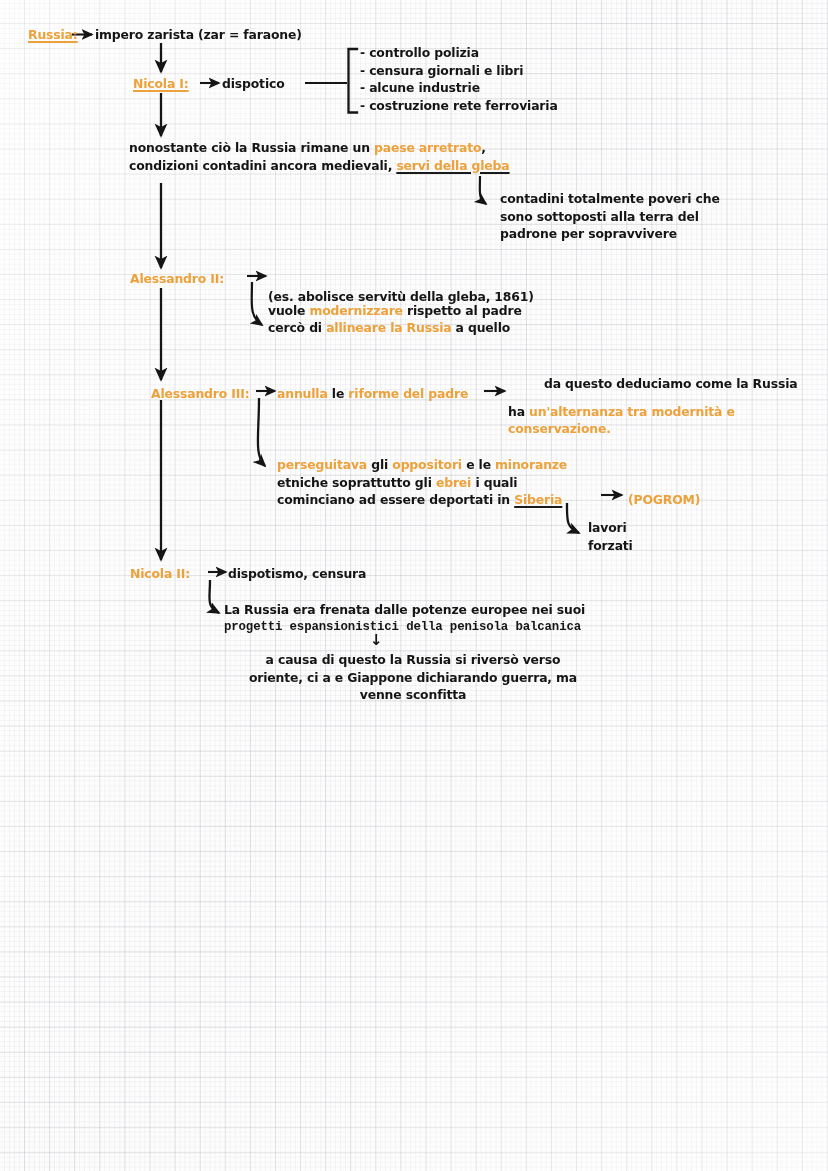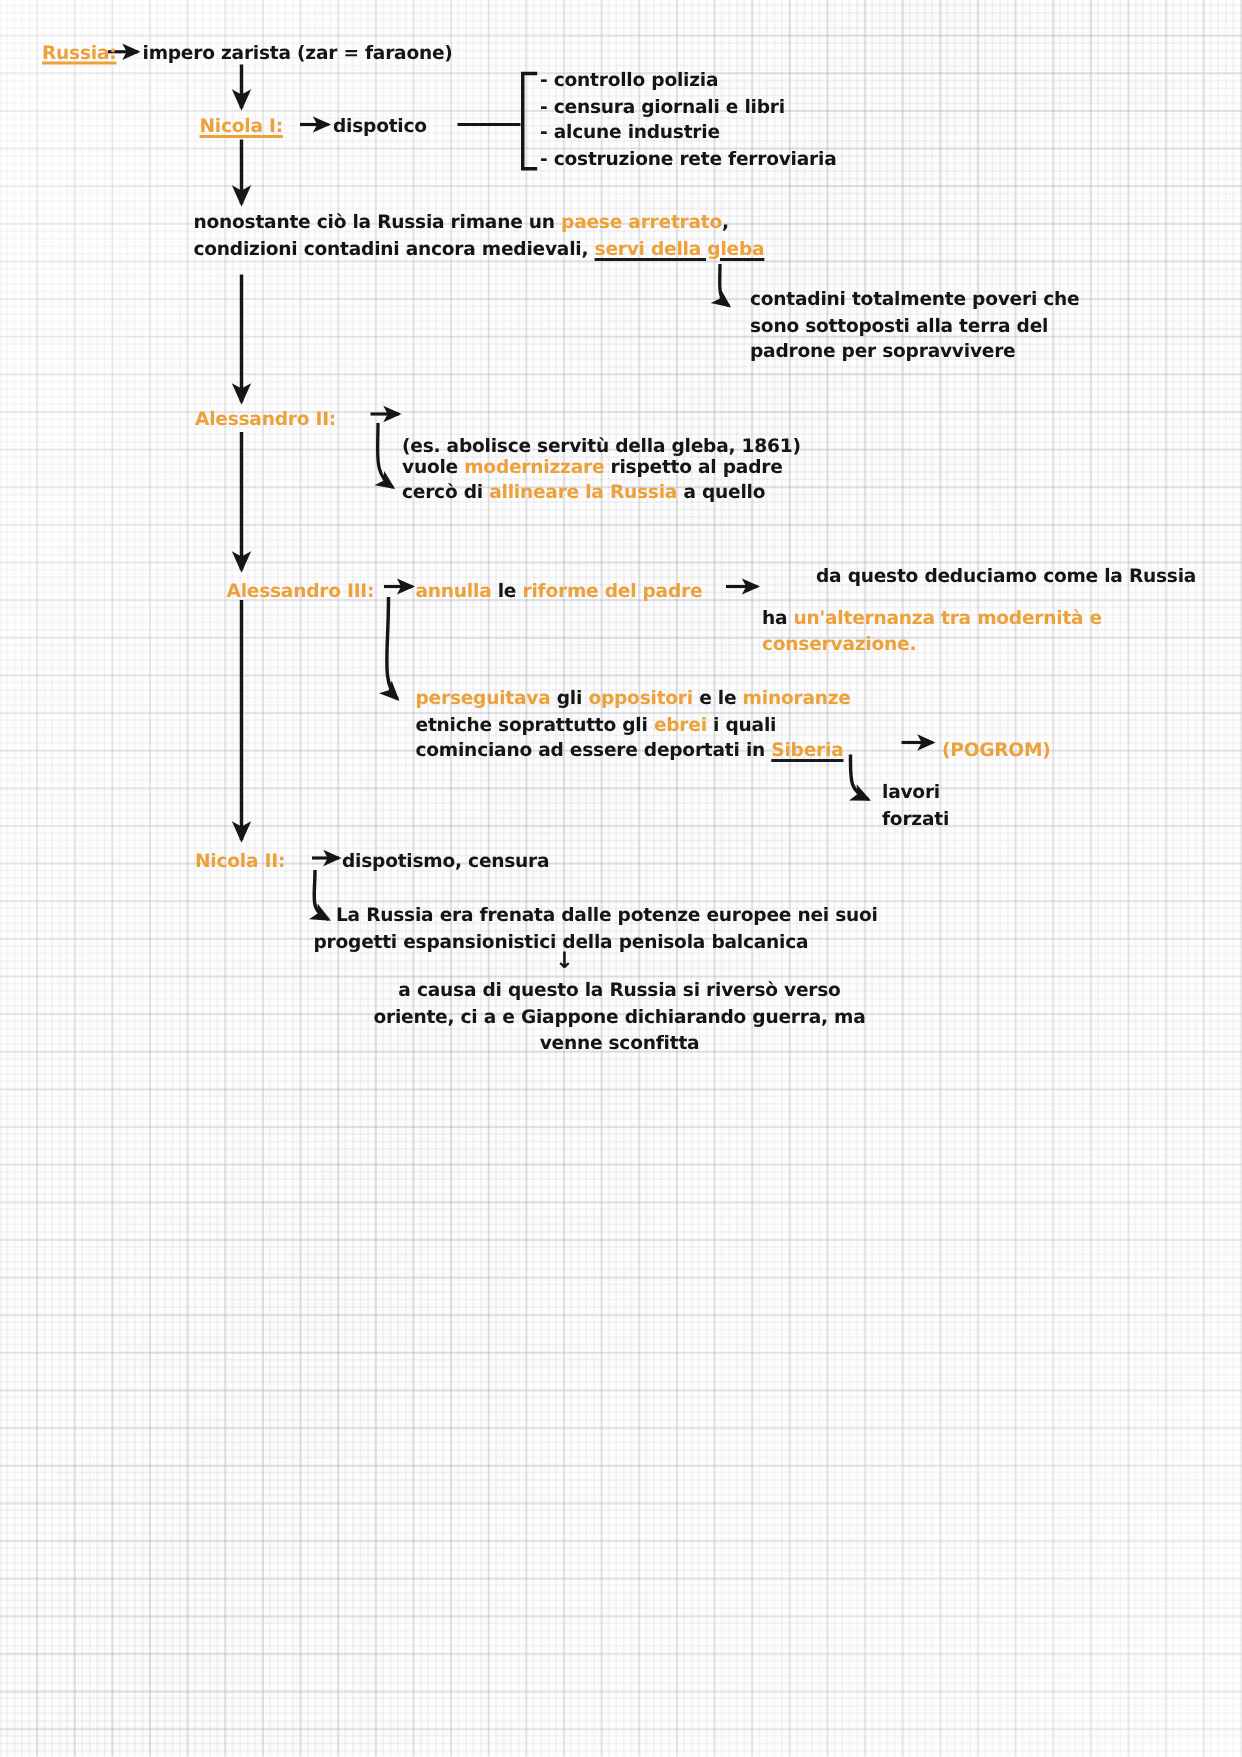--- a/index.html
+++ b/index.html
@@ -178,21 +178,21 @@
   <div class="tx" style="left:277px;top:491px;"><span>cominciano ad essere deportati in </span><span class="u-or">Siberia</span></div>
   <div class="tx or-b" style="left:628px;top:491px;">(POGROM)</div>
 
   <div class="tx" style="left:588px;top:519px;">lavori</div>
   <div class="tx" style="left:588px;top:536.5px;">forzati</div>
 
   <div class="tx or-b" style="left:130px;top:565px;">Nicola II:</div>
   <div class="tx" style="left:228px;top:565px;">dispotismo, censura</div>
 
   <div class="tx" style="left:224px;top:601px;">La Russia era frenata dalle potenze europee nei suoi</div>
-  <div class="tx" style="left:209px;top:618.5px;">progetti espansionistici della penisola balcanica</div>
+  <div class="tx" style="left:224px;top:618.5px;font-family:Liberation Mono, monospace;">progetti espansionistici della penisola balcanica</div>
 
   <div class="tx ctr" style="left:370px;top:632px;font-size:15px;">↓</div>
 
   <div class="tx ctr" style="left:243px;top:651px;width:340px;">a causa di questo la Russia si riversò verso</div>
   <div class="tx ctr" style="left:223px;top:668.5px;width:380px;">oriente, ci a e Giappone dichiarando guerra, ma</div>
   <div class="tx ctr" style="left:243px;top:686px;width:340px;">venne sconfitta</div>
 
 </div>
 
 </body></html>

